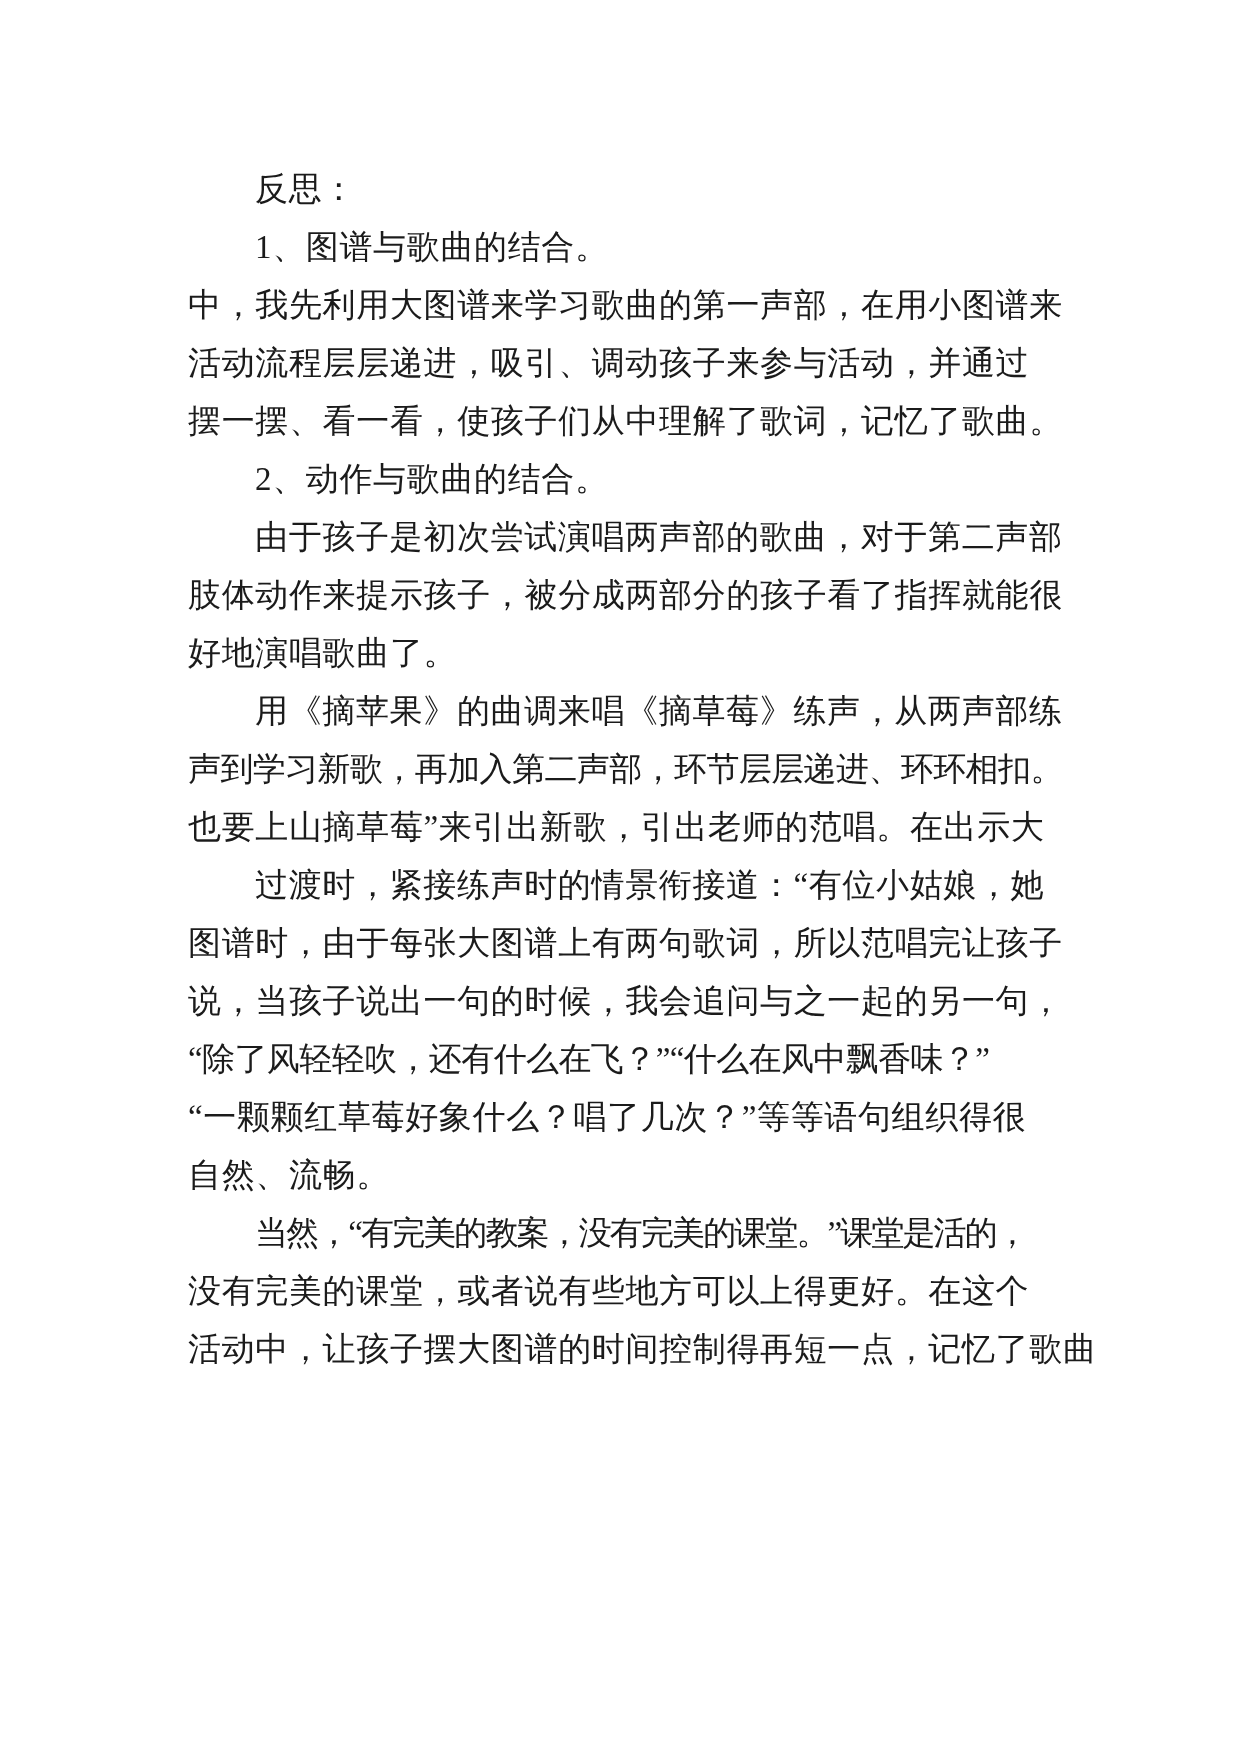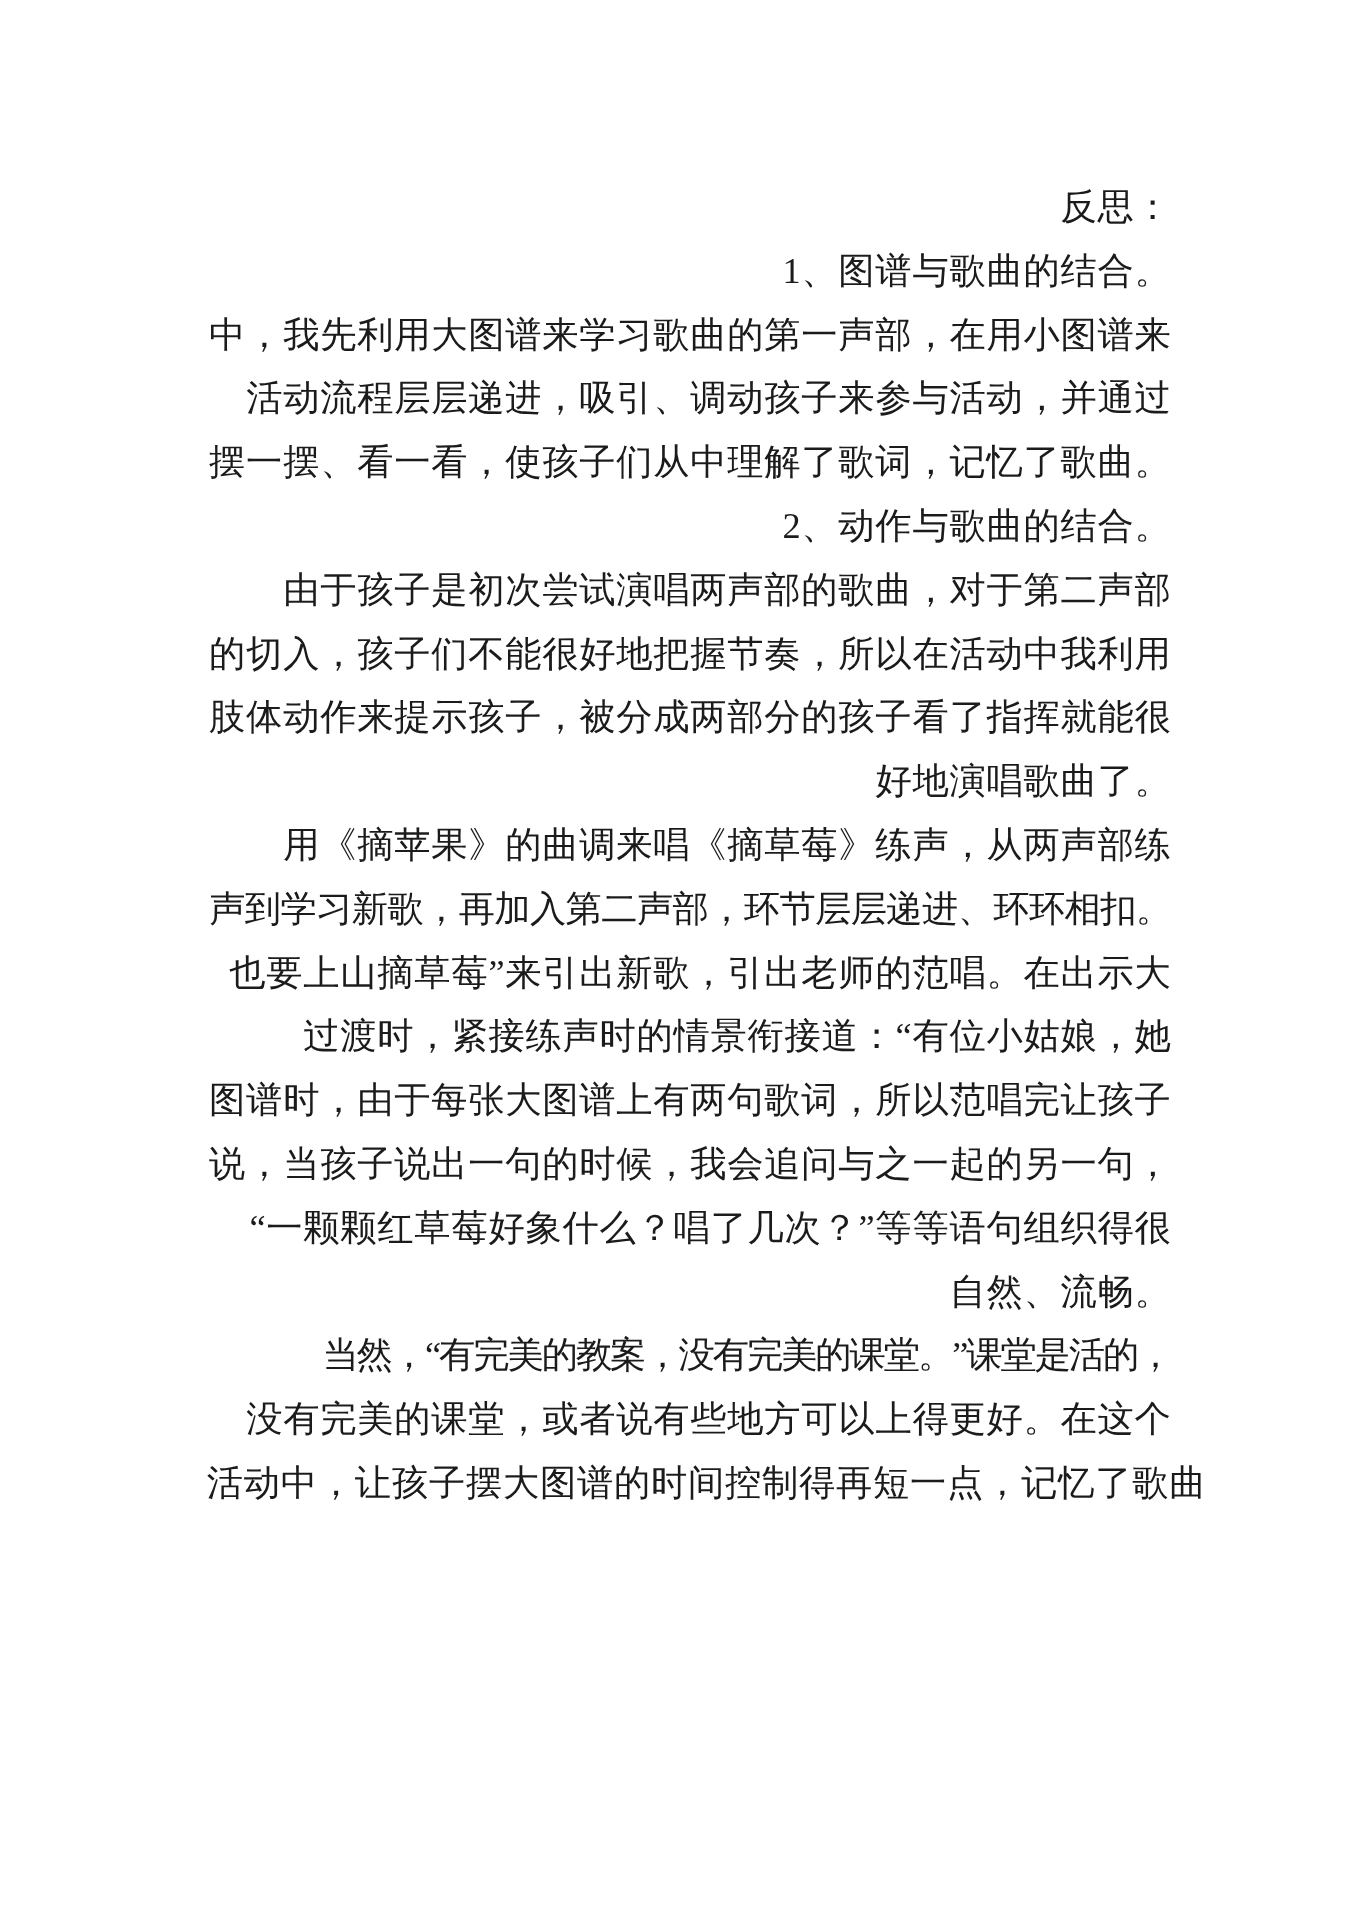--- a/index.html
+++ b/index.html
@@ -13,21 +13,20 @@
     position: relative;
     overflow: hidden;
     font-family: "Liberation Serif", "DejaVu Serif", serif;
   }
   .page {
     position: absolute;
     left: 0; top: 0;
     width: 1241px;
     height: 1754px;
     background: #ffffff;
-    text-align: right;
   }
   .doc-body {
     position: absolute;
     left: 188px;
     top: 160px;
     width: 877px;
     color: #1b1b1b;
     font-size: 33px;
     font-weight: 400;
   }
@@ -49,28 +48,28 @@
 
 <div class="page">
   <div class="doc-body">
     <div class="line indent">反思：</div>
     <div class="line indent">1、图谱与歌曲的结合。</div>
     <div class="line">中，我先利用大图谱来学习歌曲的第一声部，在用小图谱来</div>
     <div class="line">活动流程层层递进，吸引、调动孩子来参与活动，并通过</div>
     <div class="line">摆一摆、看一看，使孩子们从中理解了歌词，记忆了歌曲。</div>
     <div class="line indent">2、动作与歌曲的结合。</div>
     <div class="line indent">由于孩子是初次尝试演唱两声部的歌曲，对于第二声部</div>
-    <div class="line">的切入，孩子们不能很好地把握节奏，所以在活动中我利用</div>
     <div class="line">肢体动作来提示孩子，被分成两部分的孩子看了指挥就能很</div>
     <div class="line">好地演唱歌曲了。</div>
     <div class="line indent">用《摘苹果》的曲调来唱《摘草莓》练声，从两声部练</div>
     <div class="line tight">声到学习新歌，再加入第二声部，环节层层递进、环环相扣。</div>
     <div class="line">也要上山摘草莓”来引出新歌，引出老师的范唱。在出示大</div>
     <div class="line indent">过渡时，紧接练声时的情景衔接道：“有位小姑娘，她</div>
     <div class="line">图谱时，由于每张大图谱上有两句歌词，所以范唱完让孩子</div>
     <div class="line">说，当孩子说出一句的时候，我会追问与之一起的另一句，</div>
+    <div class="line tight">“除了风轻轻吹，还有什么在飞？”“什么在风中飘香味？”</div>
     <div class="line">“一颗颗红草莓好象什么？唱了几次？”等等语句组织得很</div>
     <div class="line">自然、流畅。</div>
     <div class="line indent tighter">当然，“有完美的教案，没有完美的课堂。”课堂是活的，</div>
     <div class="line">没有完美的课堂，或者说有些地方可以上得更好。在这个</div>
     <div class="line">活动中，让孩子摆大图谱的时间控制得再短一点，记忆了歌曲</div>
   </div>
 </div>
 
 </body></html>

